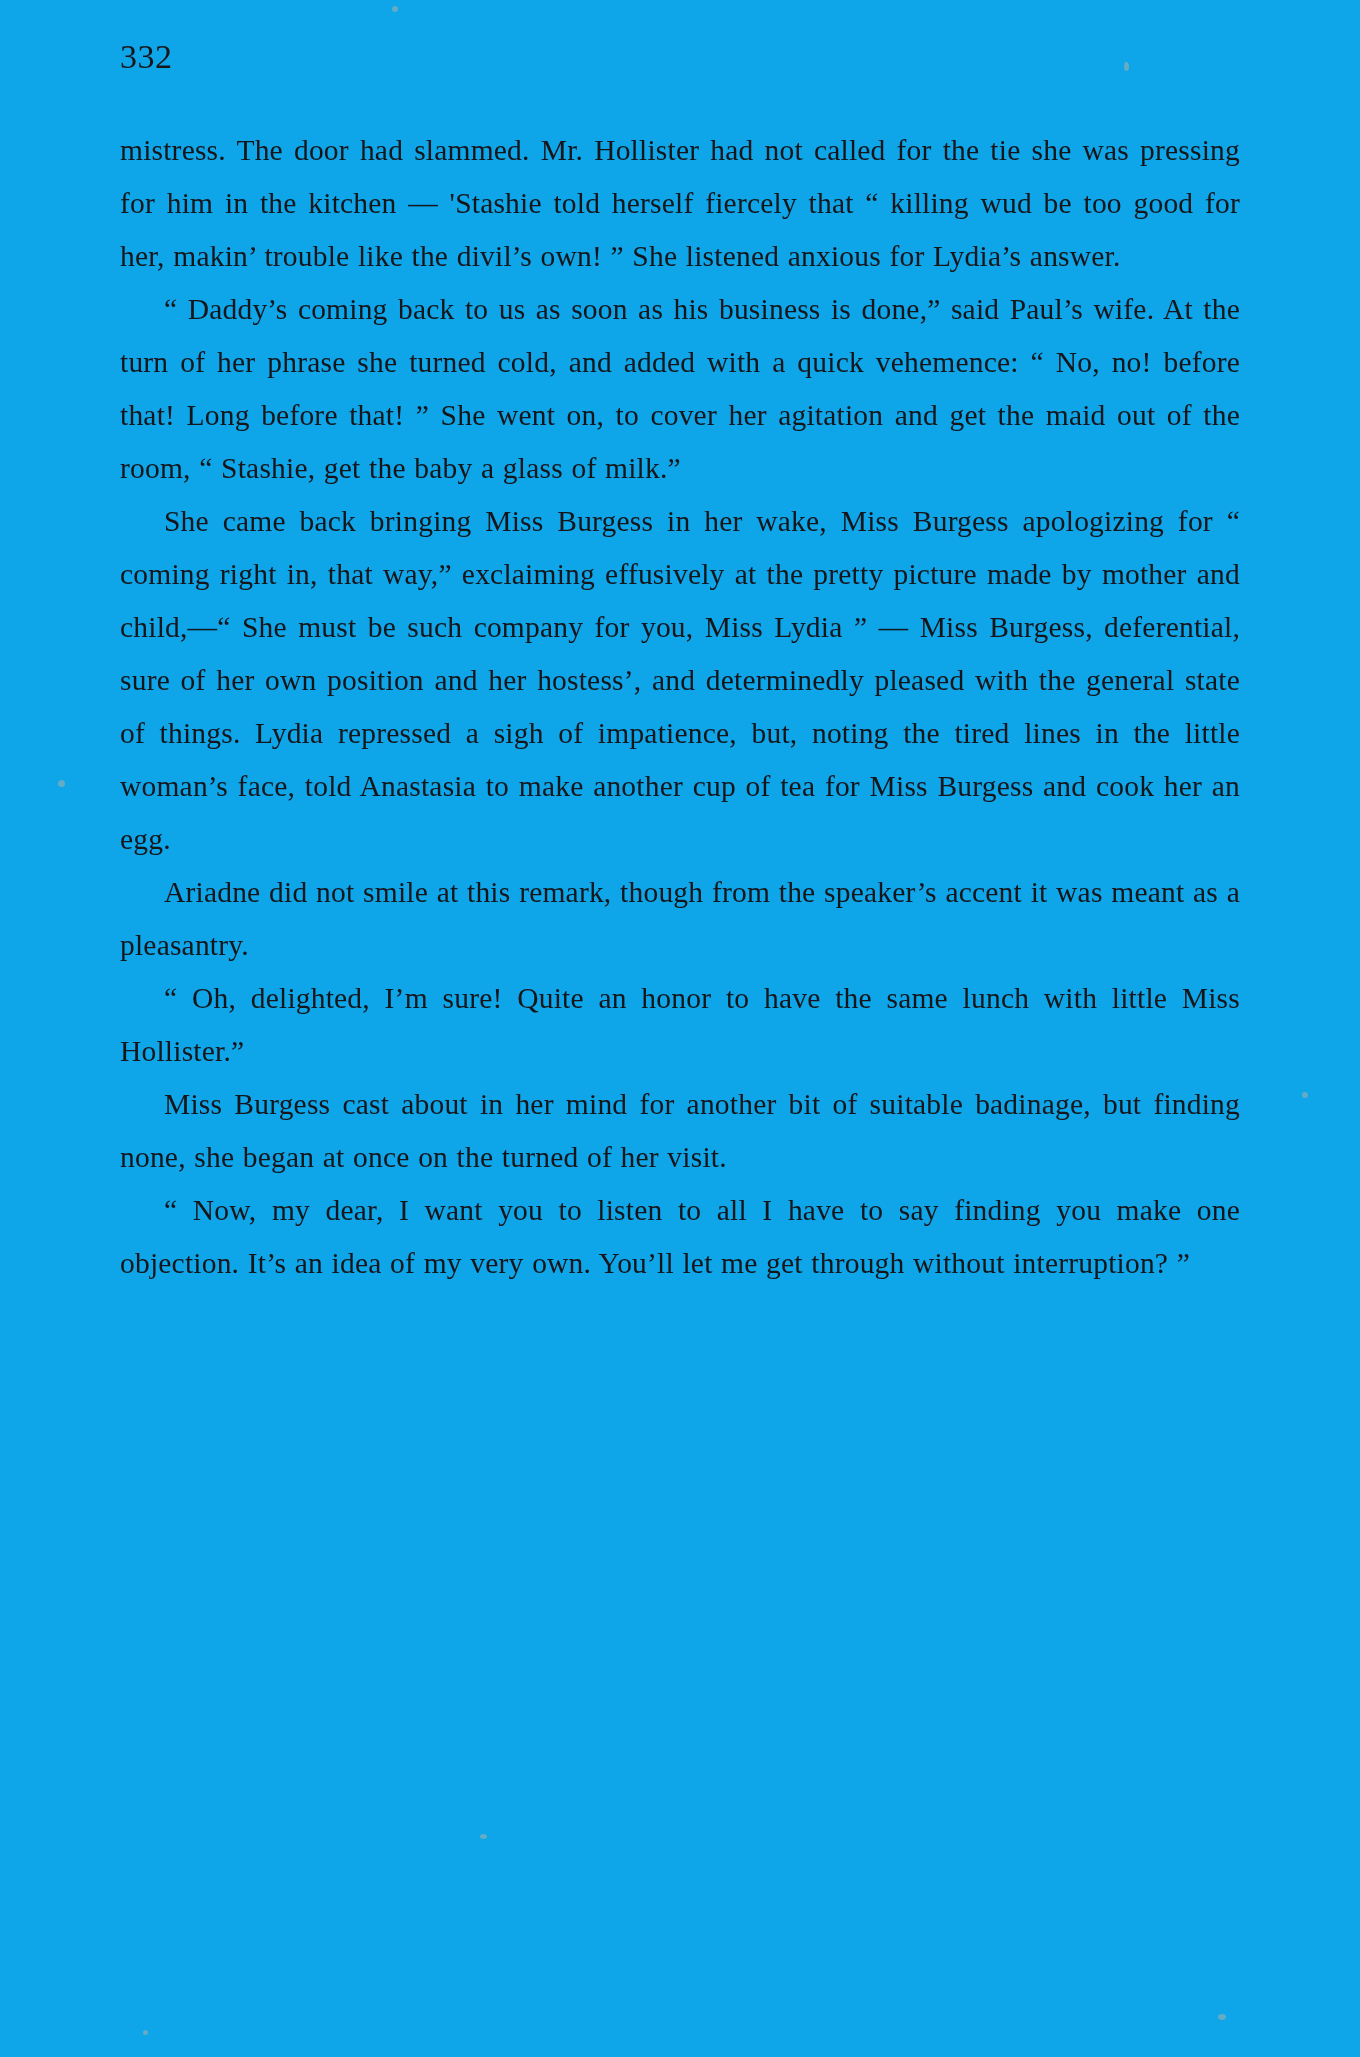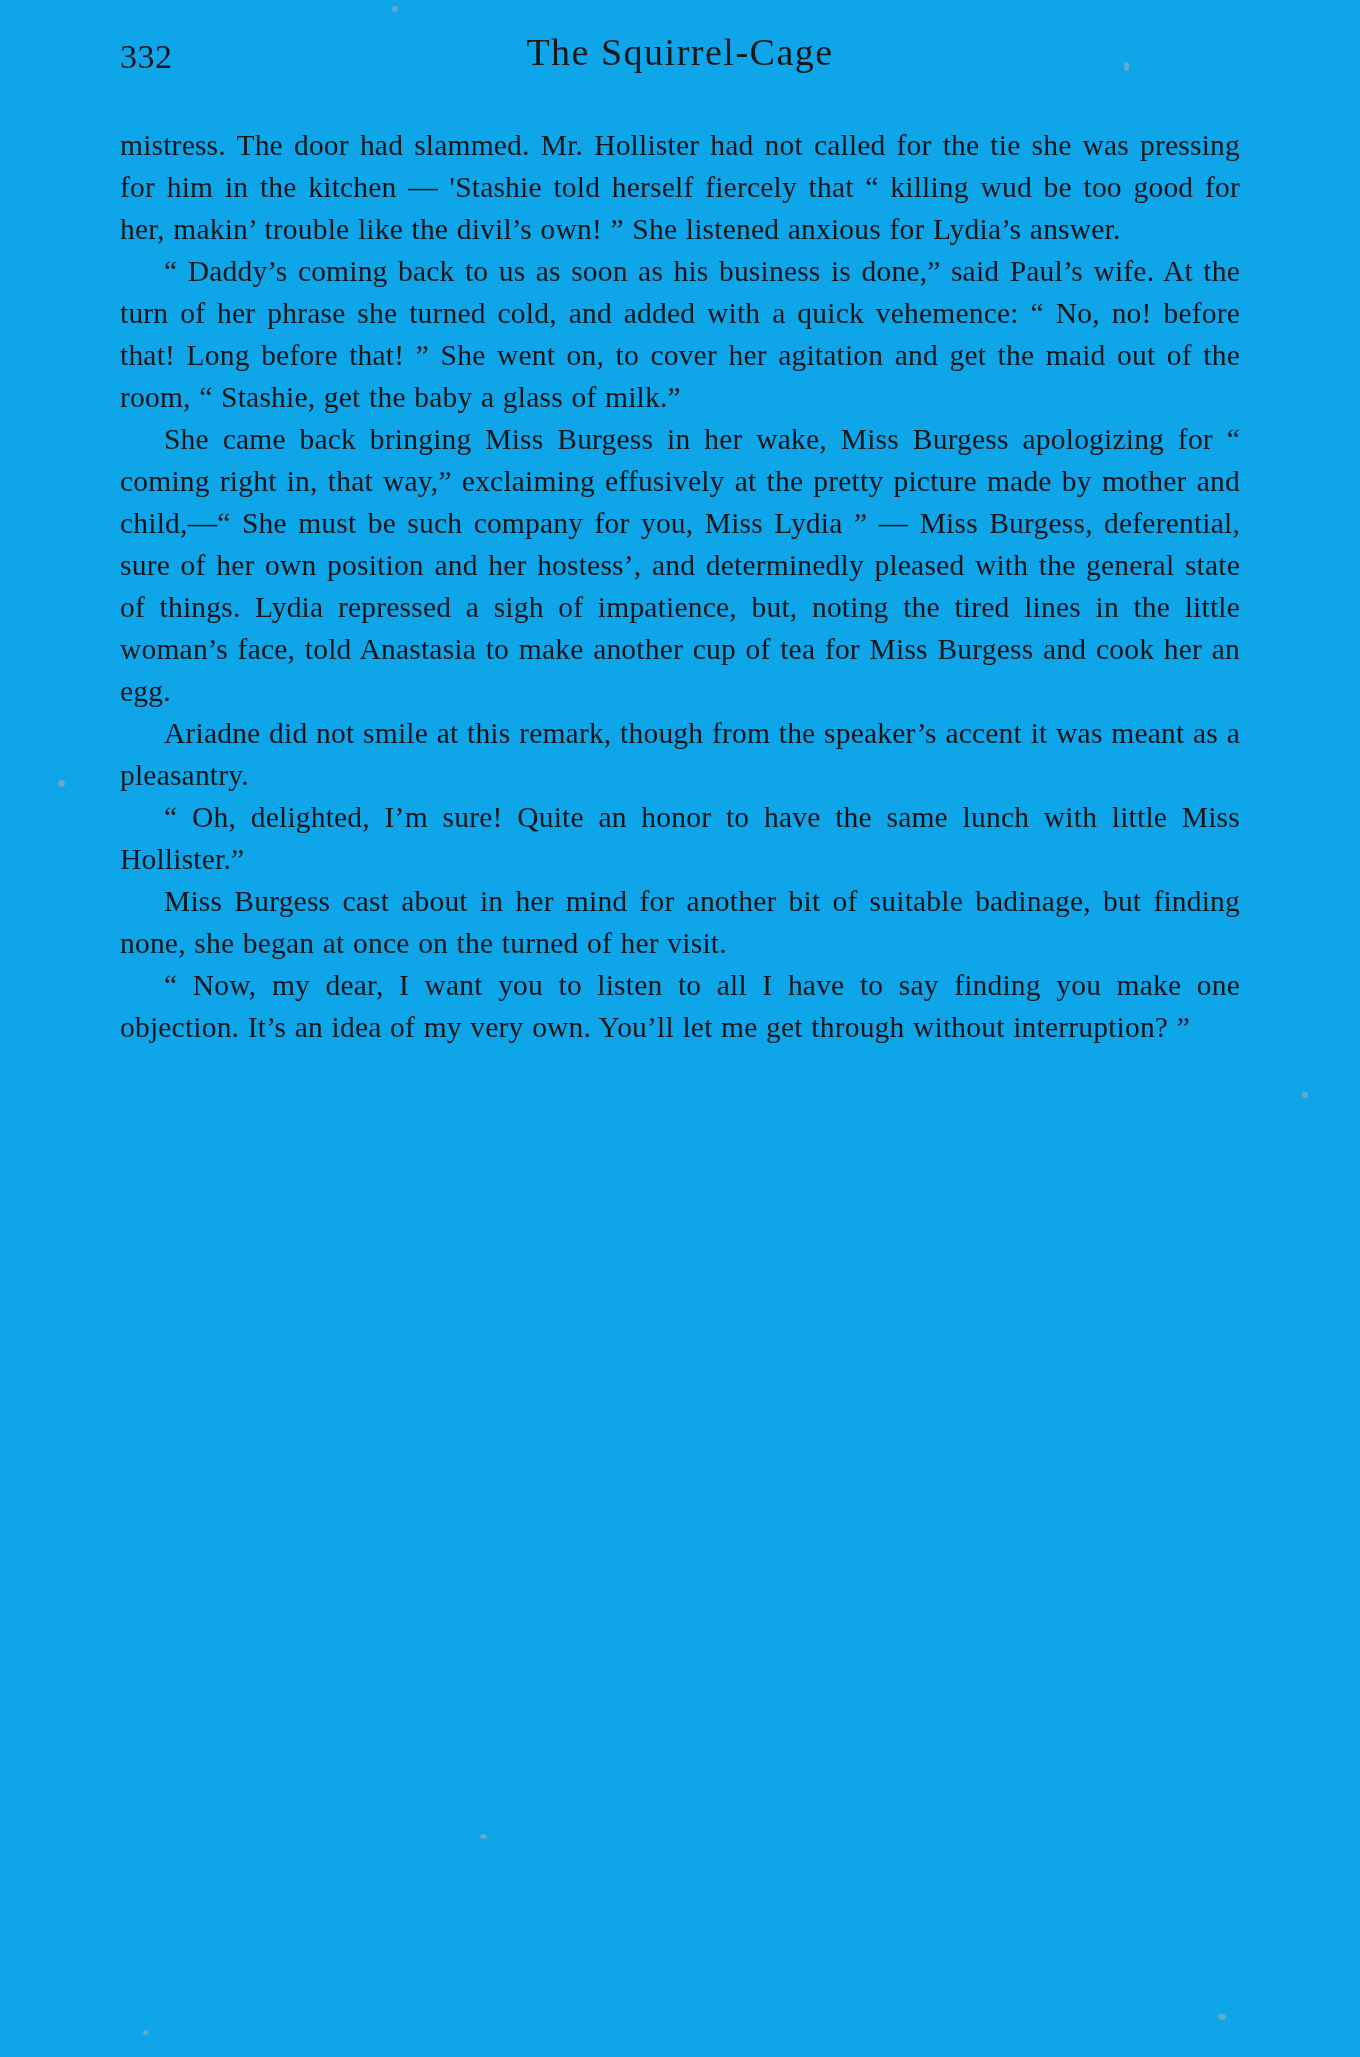--- a/index.html
+++ b/index.html
@@ -46,21 +46,21 @@
   }
   .head-title {
     font-size: 38px;
     letter-spacing: 1.5px;
     color: #17171a;
     margin-top: 10px;
   }
   .body-text {
     margin-top: 14px;
     font-size: 29.5px;
-    line-height: 42px;
+    line-height: 53px;
     text-align: justify;
     text-justify: inter-word;
     color: #16161a;
     letter-spacing: 0.2px;
     word-spacing: 1px;
   }
   .body-text p {
     margin: 0;
     text-indent: 44px;
   }
@@ -87,21 +87,20 @@
   <span class="speck" style="left:58px;top:780px;width:7px;height:7px;"></span>
   <span class="speck" style="left:1302px;top:1092px;width:6px;height:6px;"></span>
   <span class="speck" style="left:480px;top:1834px;width:7px;height:5px;"></span>
   <span class="speck" style="left:1218px;top:2014px;width:8px;height:6px;"></span>
   <span class="speck" style="left:143px;top:2030px;width:5px;height:5px;"></span>
 
   <div class="page-inner">
 
     <div class="running-head">
       <div class="folio">332</div>
-      <div class="head-title">The Squirrel-Cage</div>
     </div>
 
     <div class="body-text">
       <p class="noindent">mistress.  The door had slammed.  Mr. Hollister had not called for the tie she was pressing for him in the kitchen — 'Stashie told herself fiercely that “ killing wud be too good for her, makin’ trouble like the divil’s own! ”  She listened anxious for Lydia’s answer.</p>
       <p>“ Daddy’s coming back to us as soon as his business is done,” said Paul’s wife.  At the turn of her phrase she turned cold, and added with a quick vehemence:  “ No, no! before that!  Long before that! ”  She went on, to cover her agitation and get the maid out of the room, “ Stashie, get the baby a glass of milk.”</p>
       <p>She came back bringing Miss Burgess in her wake, Miss Burgess apologizing for “ coming right in, that way,” exclaiming effusively at the pretty picture made by mother and child,—“ She must be such company for you, Miss Lydia ” — Miss Burgess, deferential, sure of her own position and her hostess’, and determinedly pleased with the general state of things.  Lydia repressed a sigh of impatience, but, noting the tired lines in the little woman’s face, told Anastasia to make another cup of tea for Miss Burgess and cook her an egg.</p>
       <p>Ariadne did not smile at this remark, though from the speaker’s accent it was meant as a pleasantry.</p>
       <p>“ Oh, delighted, I’m sure!  Quite an honor to have the same lunch with little Miss Hollister.”</p>
       <p>Miss Burgess cast about in her mind for another bit of suitable badinage, but finding none, she began at once on the turned of her visit.</p>
       <p>“ Now, my dear, I want you to listen to all I have to say finding you make one objection.  It’s an idea of my very own.  You’ll let me get through without interruption? ”</p>

